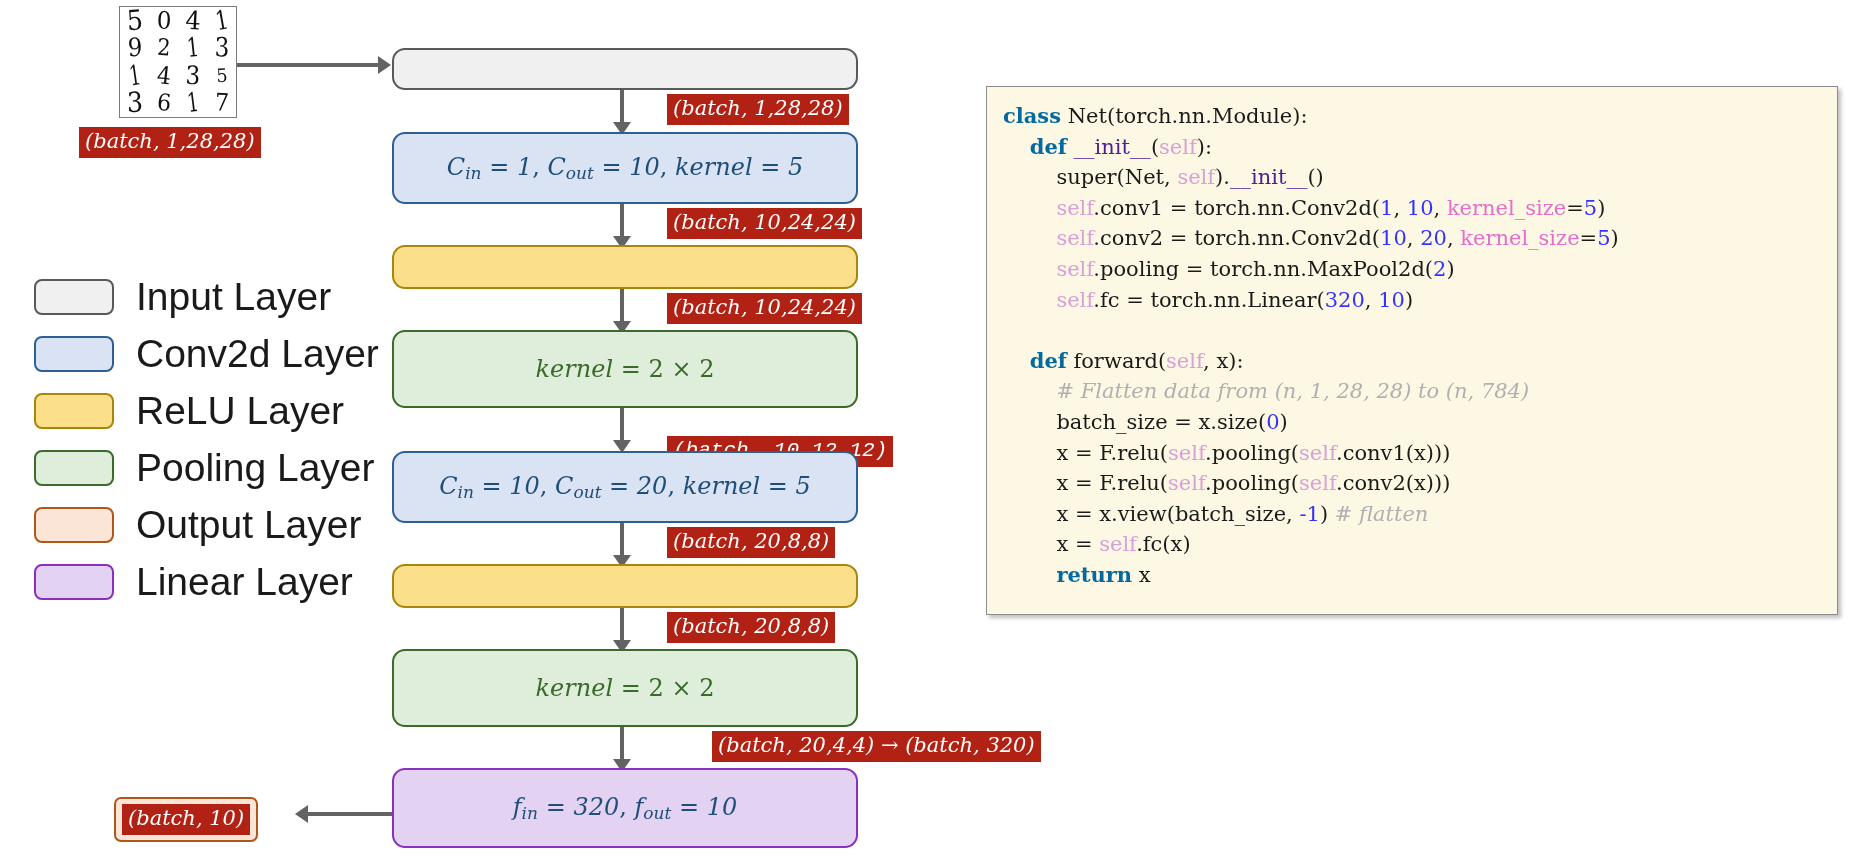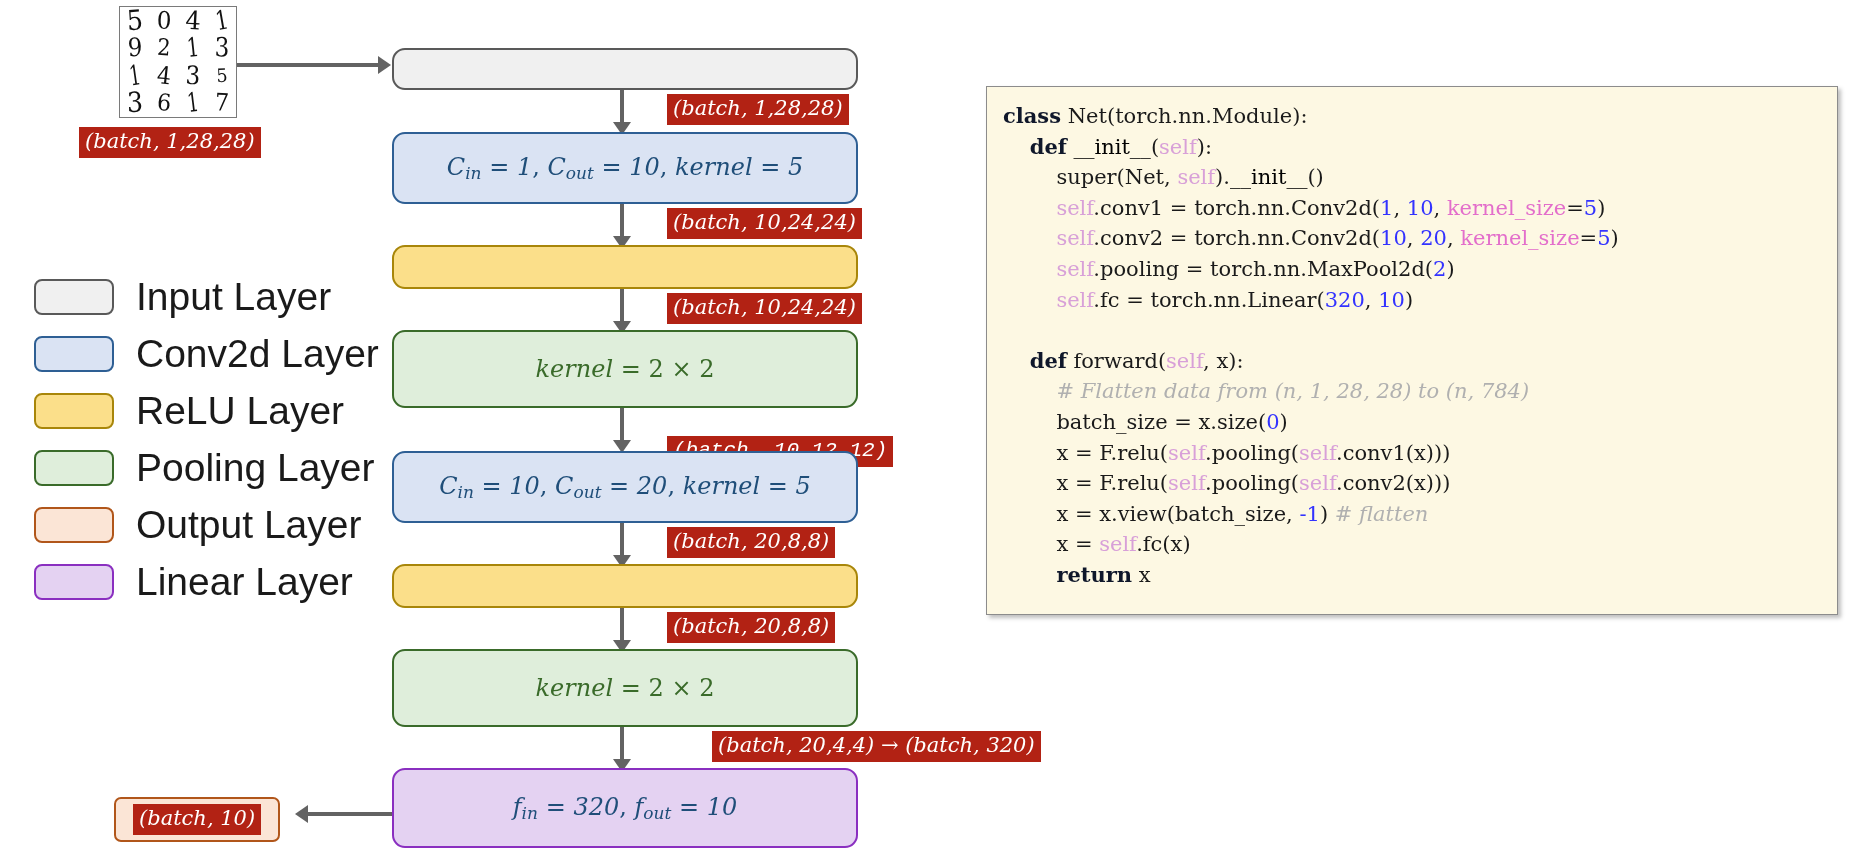--- a/index.html
+++ b/index.html
@@ -35,21 +35,21 @@
     line-height:1;
     padding:4px 6px 6px 6px;
     white-space:nowrap;
     letter-spacing:0px;
   }
 
   
   #out-tag-frame{
     position:absolute;left:114px;top:797px;
     background:#fbe5d6;border:2.5px solid #b1561a;border-radius:7px;
-    padding:5px 17px;box-sizing:border-box;
+    padding:5px 6px;box-sizing:border-box;
   }
   #out-tag-frame .tag{position:static;display:block;}
 
   
   #legend{position:absolute;left:34px;top:268px;}
   .leg-row{display:flex;align-items:center;height:57px;}
   .leg-sw{width:80px;height:36px;border-radius:8px;box-sizing:border-box;}
   .leg-lbl{
     margin-left:22px;font-size:39px;color:#1a1a1a;
     font-family:"Liberation Sans", sans-serif;
@@ -87,23 +87,23 @@
     background:#fdf8e3;border:1.5px solid #8c8c8c;
     box-shadow:3px 3px 4px rgba(0,0,0,.25);
     box-sizing:border-box;
     padding:14px 0 0 16px;
     font-family:"DejaVu Serif", serif;
     font-size:21px;line-height:1.455;
     color:#1a1a1a;
     white-space:pre;
     overflow:hidden;
   }
-  #code .kw{color:#0f172a;font-weight:bold;}
+  #code .kw{color:#0369a1;font-weight:bold;}
   #code .slf{color:#d8a0d8;}
-  #code .dun{color:#000000;}
+  #code .dun{color:#4c1d95;}
   #code .num{color:#3333ff;}
   #code .cmt{color:#b0b0b0;font-style:italic;text-align:center;}
   #code .kwarg{color:#e36ecb;}
   .cl{display:block;height:30.6px;}
 </style>
 </head>
 <body>
 
 <div id="stage">
 

